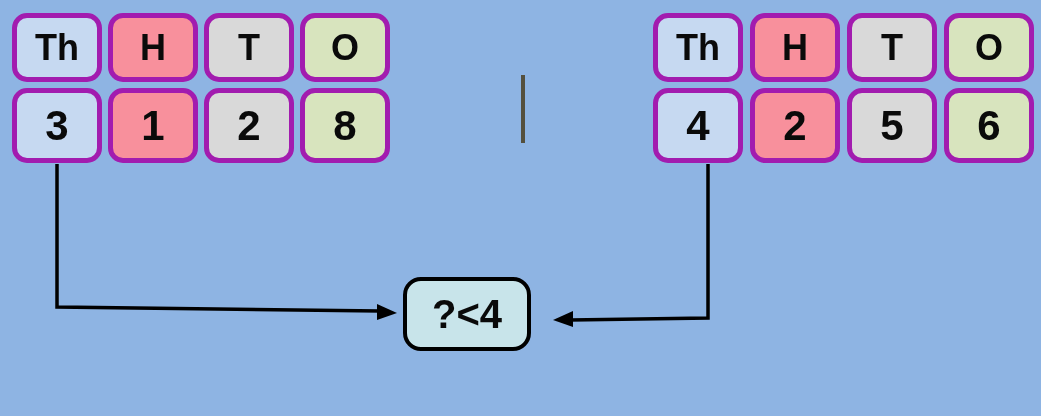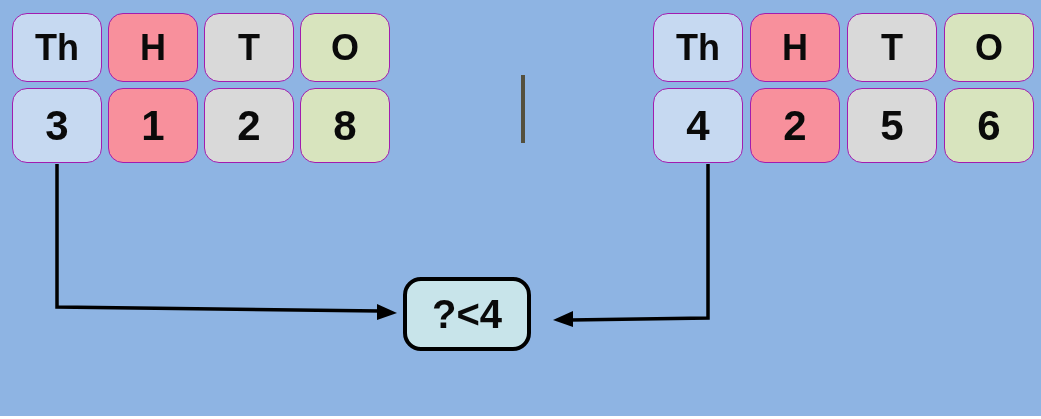--- a/index.html
+++ b/index.html
@@ -22,21 +22,21 @@
     row-gap: 6px;
   }
   .pv-table.left  { left: 12px;  top: 13px; }
   .pv-table.right { left: 653px; top: 13px; column-gap: 7px; }
 
   .cell {
     box-sizing: border-box;
     display: flex;
     align-items: center;
     justify-content: center;
-    border: 1px solid #a21caf;
+    border: 5px solid #a21caf;
     border-radius: 15px;
     font-weight: bold;
     color: #0a0a0a;
   }
   .cell.hdr   { font-size: 36px; }
   .cell.digit { font-size: 42px; }
 
   .cell.th { background: var(--cell-th, #C6D9F1); }
   .cell.h  { background: var(--cell-h,  #F8909C); }
   .cell.t  { background: var(--cell-t,  #D9D9D9); }

